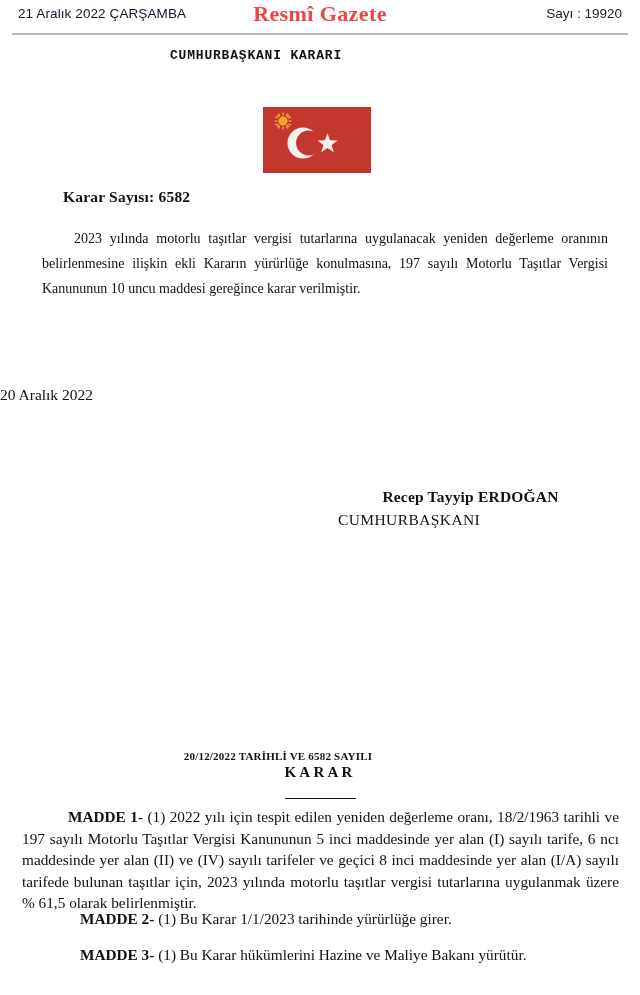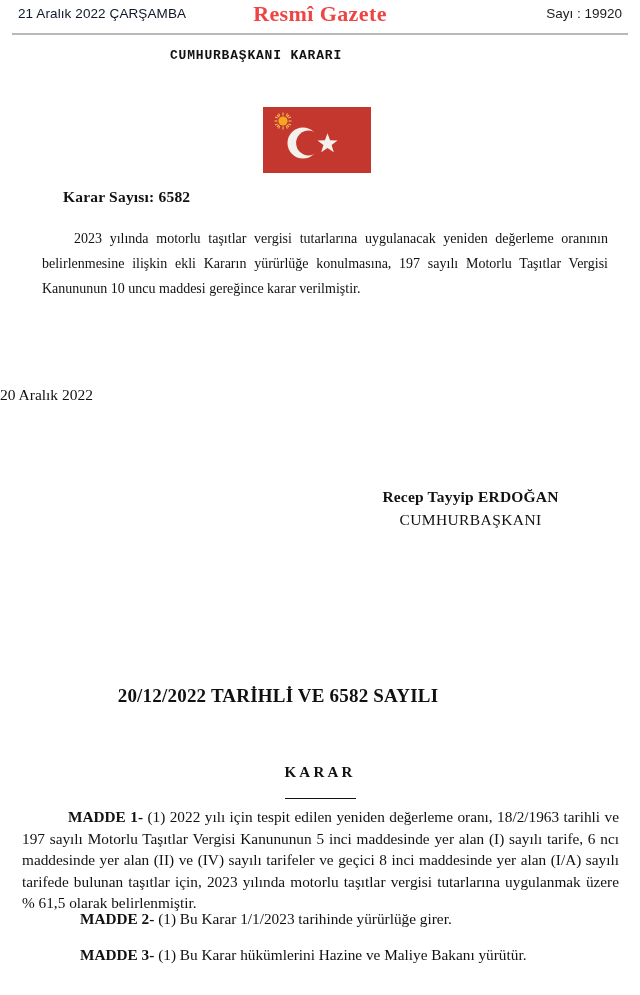--- a/index.html
+++ b/index.html
@@ -133,34 +133,33 @@
     text-align: center;
     font-weight: 700;
     font-size: 15.5px;
     letter-spacing: 0.2px;
   }
   .sign-title {
     position: absolute;
     left: 338px;
     top: 511px;
     width: 265px;
-    text-align: center;
     font-size: 15.5px;
     letter-spacing: 0.4px;
   }
 
   
   .annex-title {
     position: absolute;
     left: 0;
-    top: 686px;
+    top: 747px;
     width: 556px;
     text-align: center;
     font-weight: 700;
-    font-size: 19px;
+    font-size: 11px;
     line-height: 19px;
     letter-spacing: 0.2px;
   }
   .annex-karar {
     position: absolute;
     left: 0;
     top: 764px;
     width: 640px;
     text-align: center;
     font-weight: 700;

